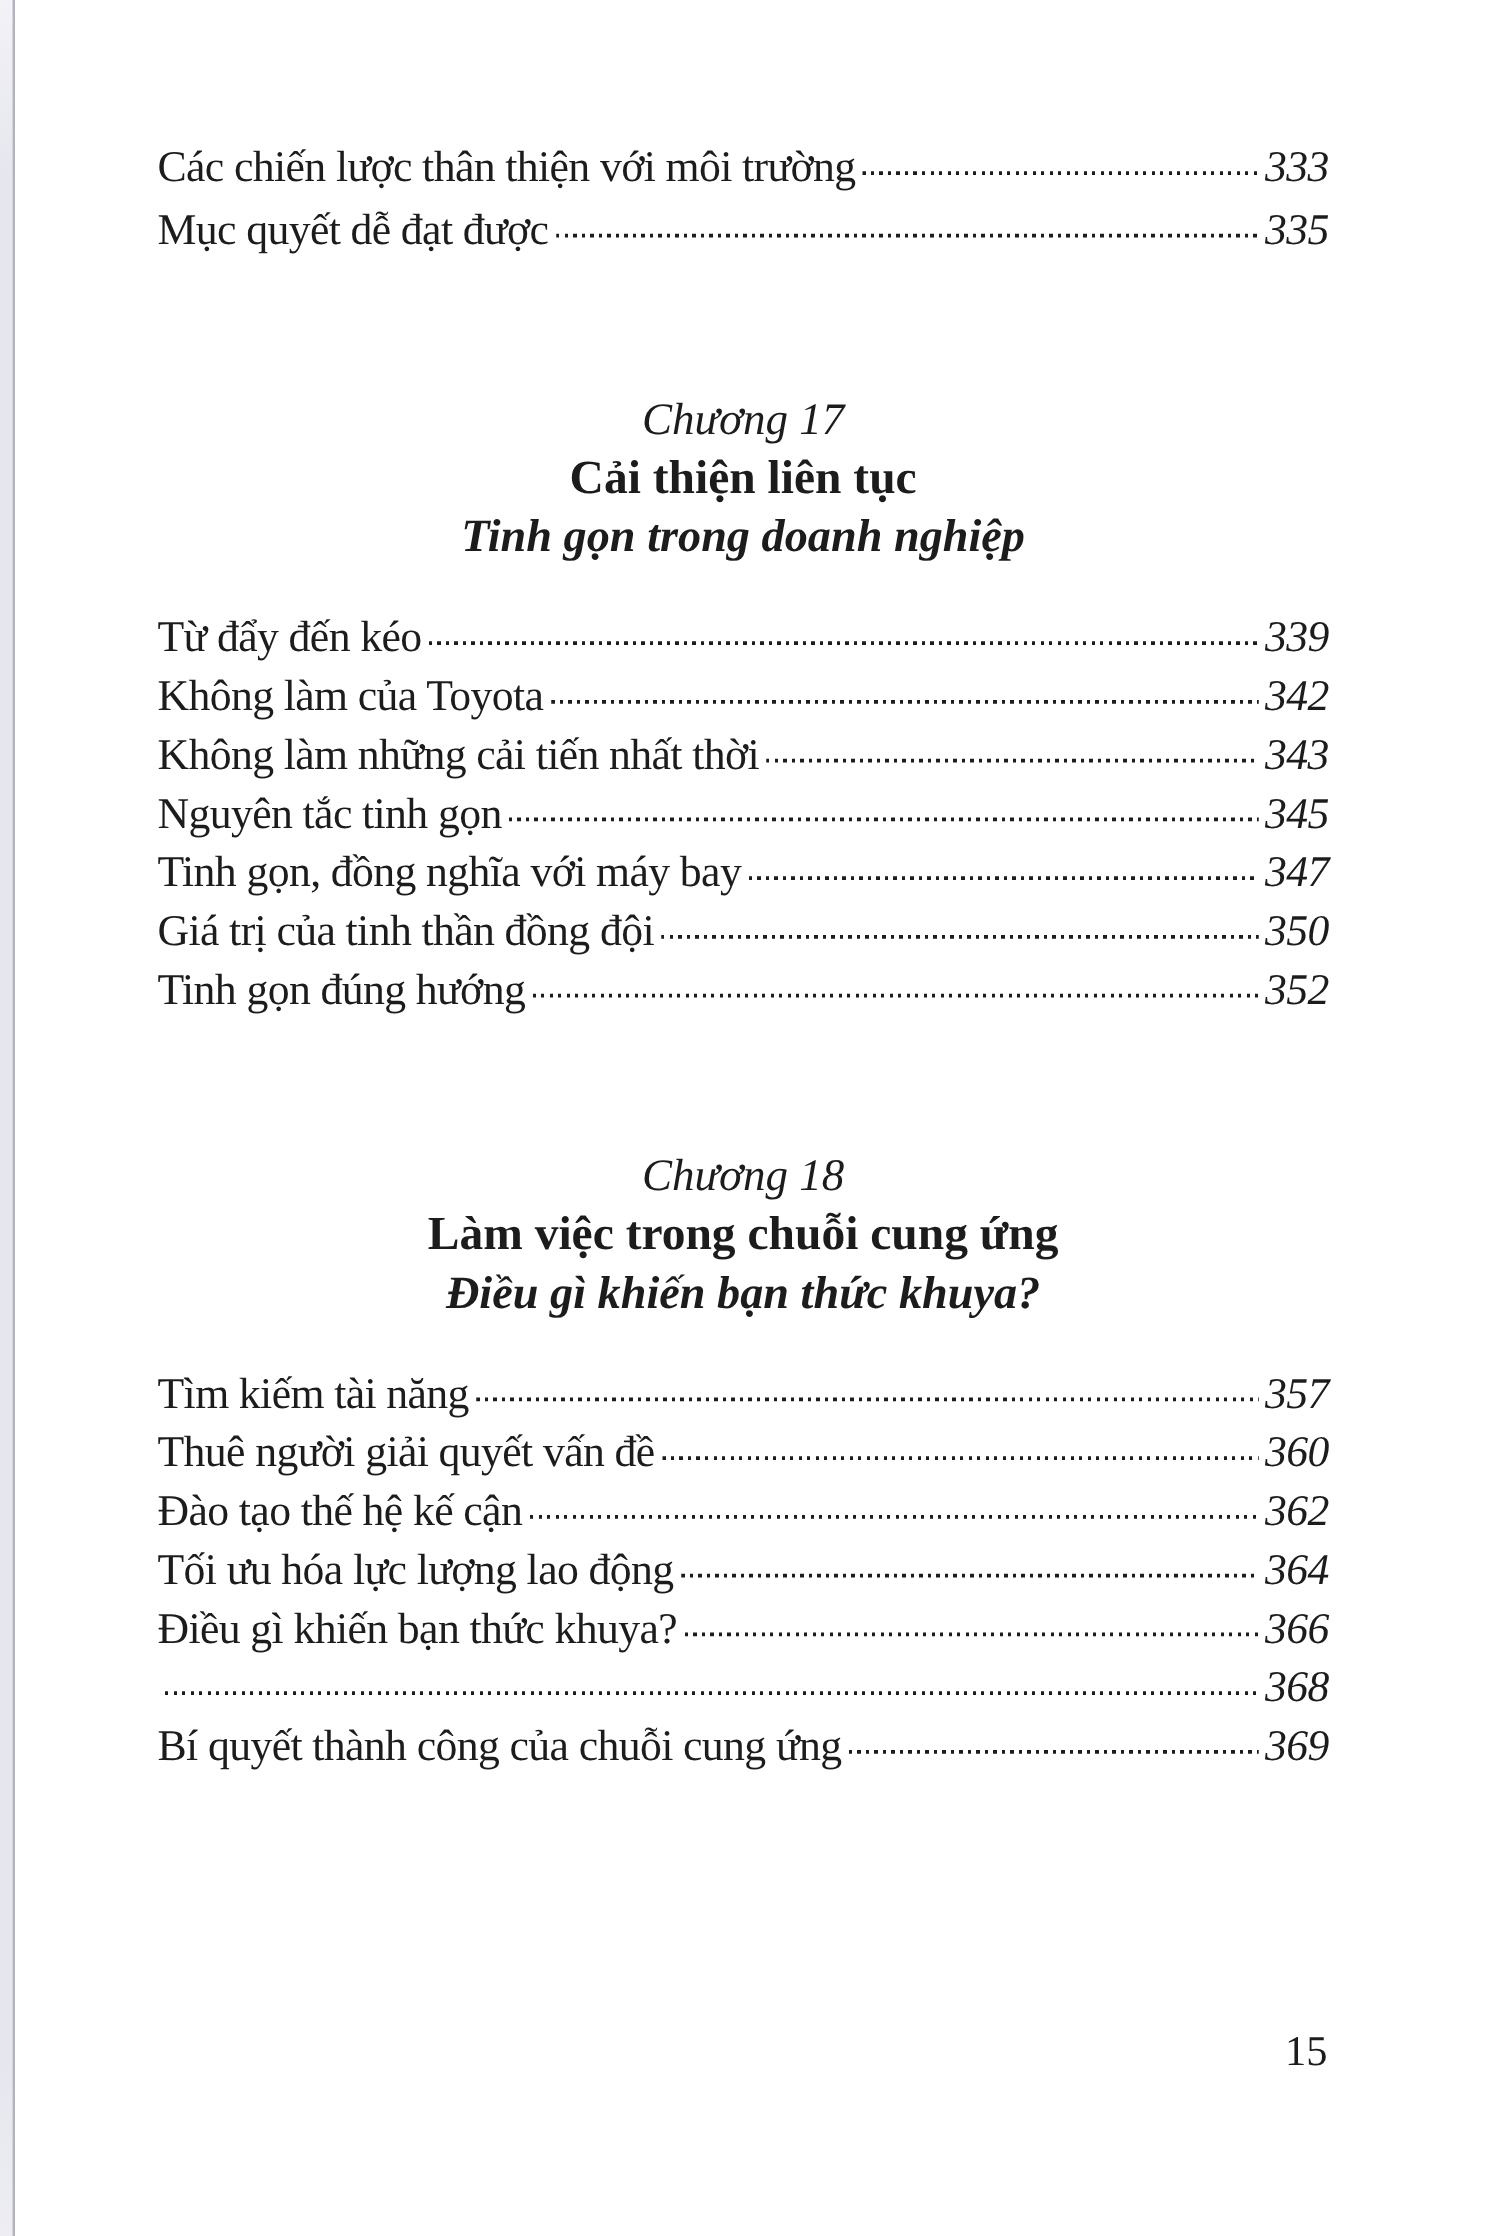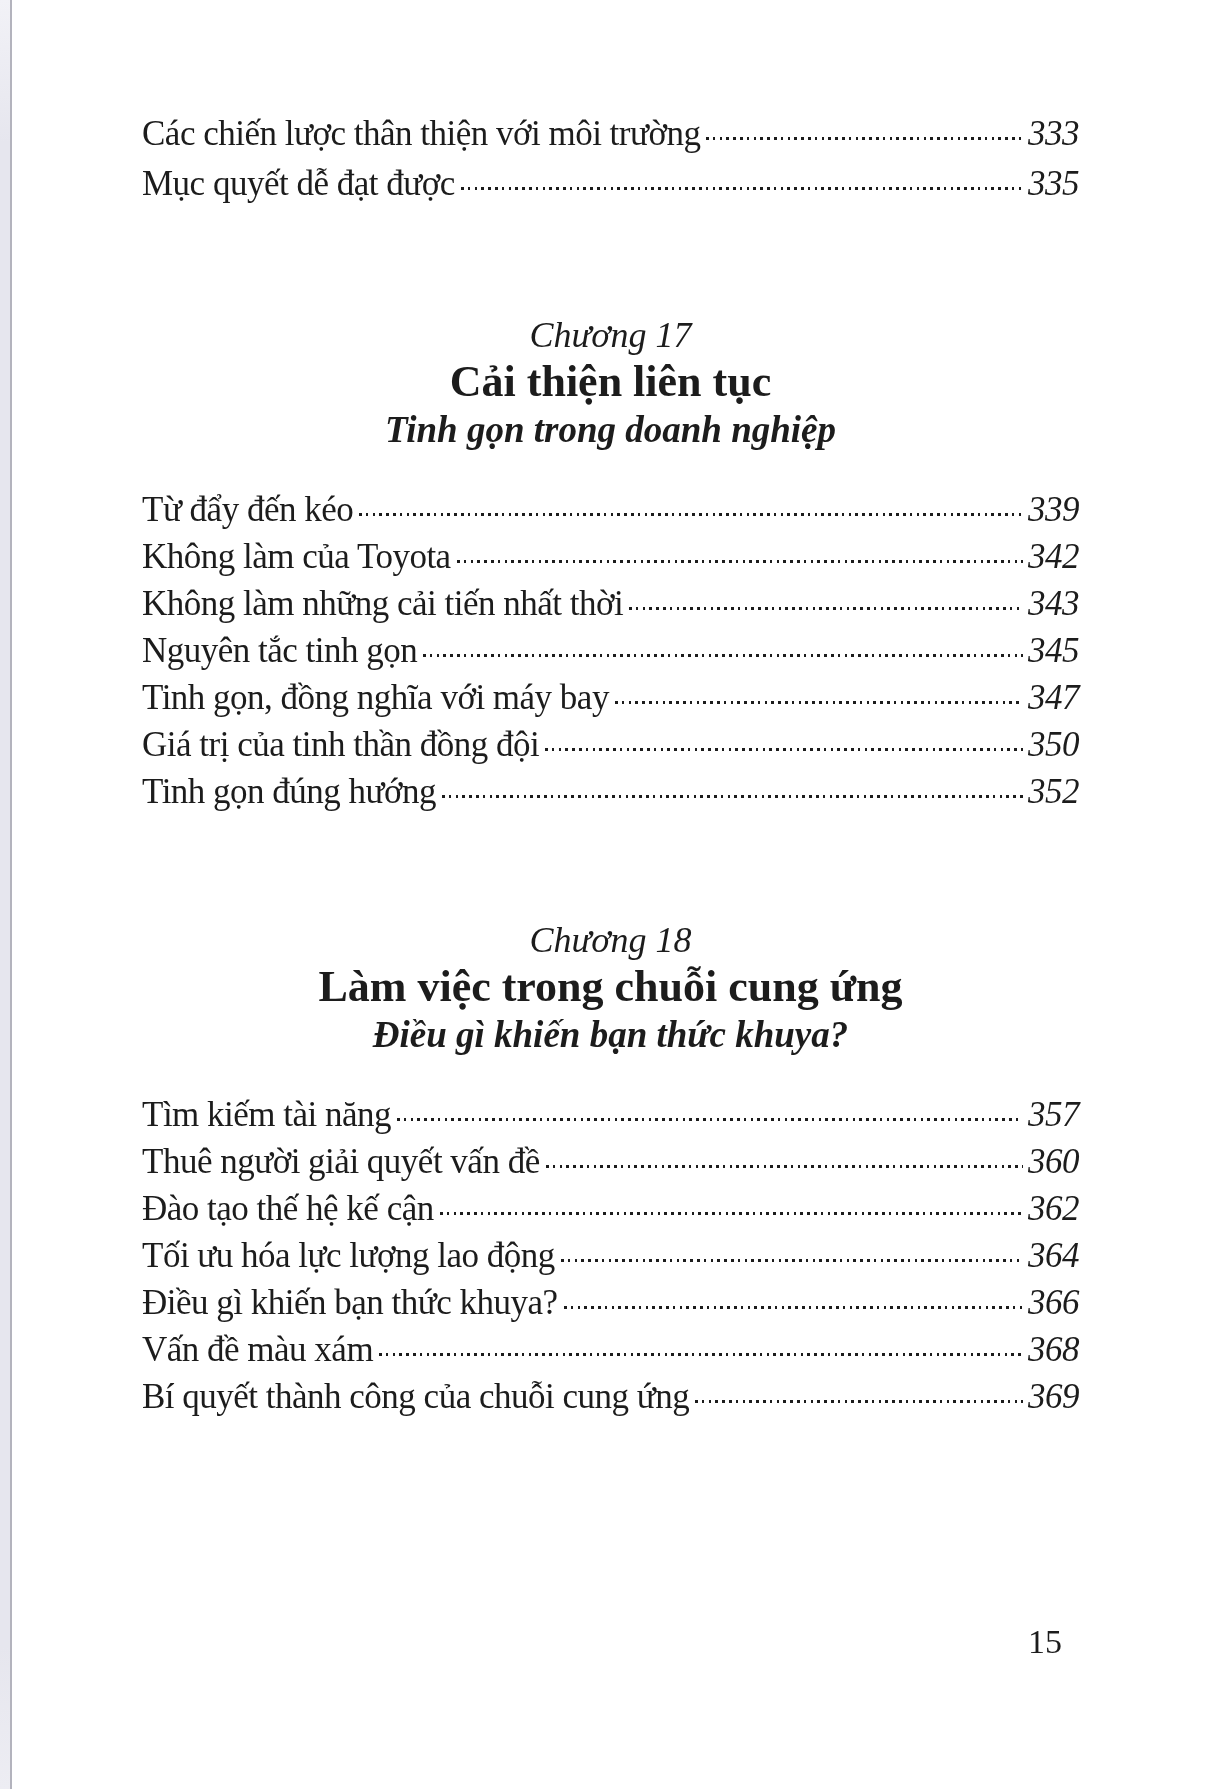--- a/index.html
+++ b/index.html
@@ -20,21 +20,21 @@
   }
   .edge-strip{
     position:absolute;
     left:0;top:0;bottom:0;
     width:10px;
     background:linear-gradient(to bottom,#f2f2f7 0%,var(--edge) 8%,var(--edge) 92%,#ededf3 100%);
     border-right:2px solid var(--edge-line);
   }
   .content{
     position:absolute;
-    left:142px;
+    left:126px;
     top:0;
     width:937px;
     padding-top:110px;
   }
   
   .toc-row{
     display:flex;
     align-items:baseline;
     height:47px;
     font-size:35px;
@@ -67,21 +67,21 @@
     text-align:center;
   }
   .chapter-label{
     font-style:italic;
     font-size:36px;
     line-height:46px;
     text-align:center;
   }
   .chapter-title{
     font-weight:bold;
-    font-size:44px;
+    font-size:38px;
     line-height:48px;
   }
   .chapter-subtitle{
     font-weight:bold;
     font-style:italic;
     font-size:37px;
     line-height:48px;
   }
   .chapter .entries{
     margin-top:32px;
@@ -183,21 +183,20 @@
     <span class="toc-title">Tối ưu hóa lực lượng lao động</span>
     <span class="leader"></span>
     <span class="toc-page">364</span>
   </div>
             <div class="toc-row">
     <span class="toc-title">Điều gì khiến bạn thức khuya?</span>
     <span class="leader"></span>
     <span class="toc-page">366</span>
   </div>
             <div class="toc-row">
-    <span class="toc-title">Vấn đề màu xám</span>
     <span class="leader"></span>
     <span class="toc-page">368</span>
   </div>
             <div class="toc-row">
     <span class="toc-title">Bí quyết thành công của chuỗi cung ứng</span>
     <span class="leader"></span>
     <span class="toc-page">369</span>
   </div>
           </div>
   </section>

